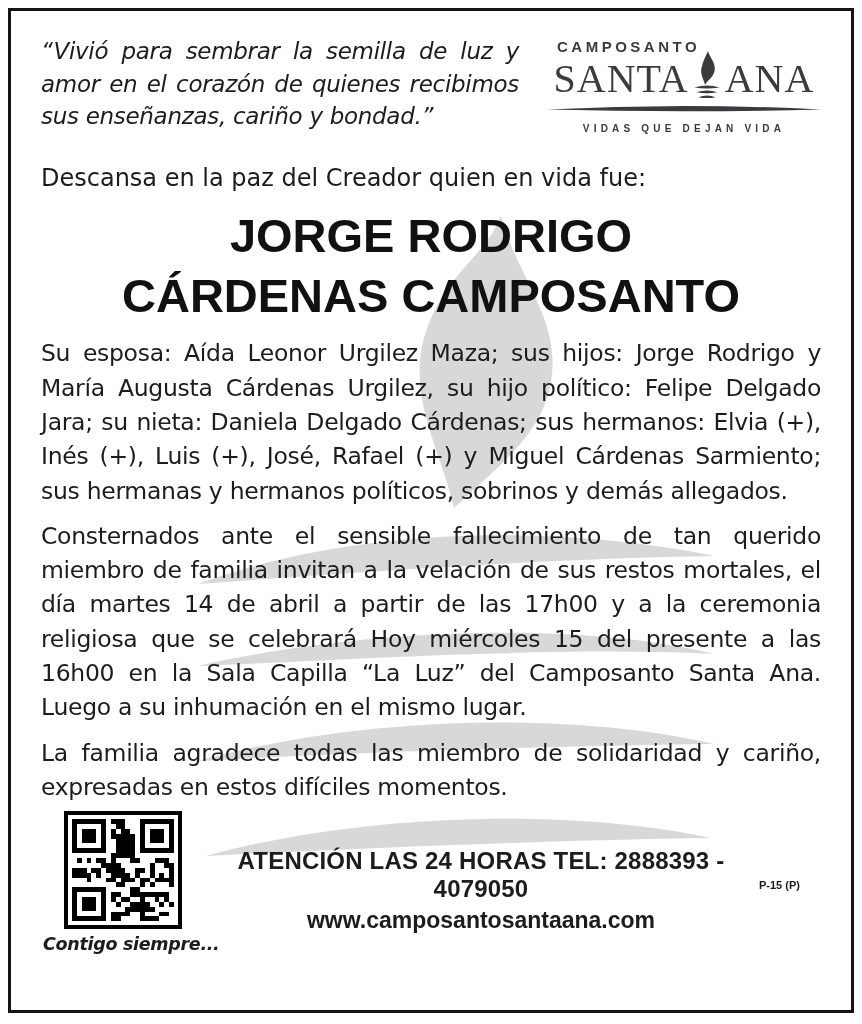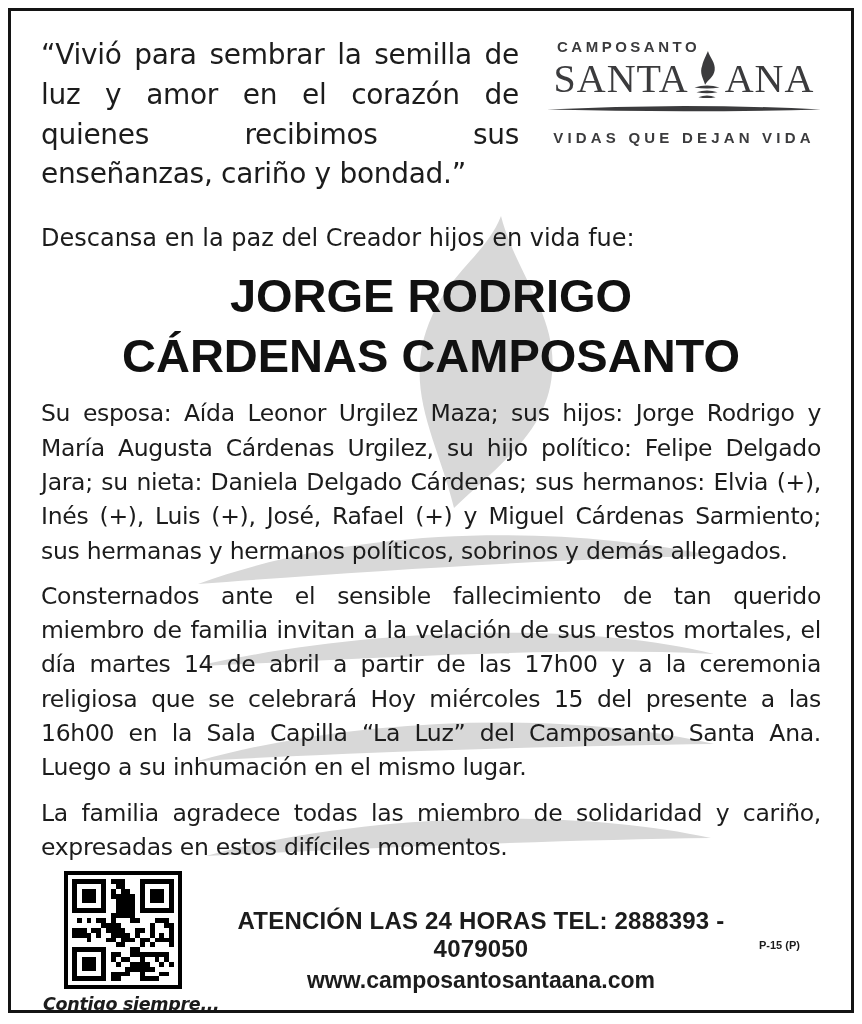--- a/index.html
+++ b/index.html
@@ -23,41 +23,42 @@
     position:absolute; left:185px; top:205px;
     width:520px; height:655px;
     z-index:0; pointer-events:none;
   }
   .content { position:relative; z-index:1; }
 
   
   .top-row { display:flex; justify-content:space-between; align-items:flex-start; }
   .quote {
     width:478px;
-    font-size:28px; line-height:1.42;
+    font-size:23px; line-height:1.42;
     text-align:justify; letter-spacing:-0.3px;
     font-weight:500;
+    font-style:italic;
   }
   .logo { width:274px; text-align:center; color:#3b3b3d; padding-top:3px; }
   .logo-top {
     font-family:"Liberation Sans", sans-serif;
     font-weight:700; font-size:15px; letter-spacing:3.5px;
     text-align:left; padding-left:10px;
   }
   .logo-name {
     font-family:"Liberation Serif", serif;
     font-size:40px; letter-spacing:1px; line-height:1.05;
     display:flex; align-items:center; justify-content:center; gap:3px;
     margin-top:2px;
   }
   .logo-flame { width:30px; height:50px; flex:0 0 auto; margin-top:-6px; }
   .logo-divider { display:block; width:100%; height:9px; margin-top:4px; }
   .logo-tagline {
     font-family:"Liberation Sans", sans-serif;
-    font-weight:700; font-size:15px; letter-spacing:4.2px; margin-top:15px;
+    font-weight:700; font-size:10px; letter-spacing:4.2px; margin-top:9px;
     white-space:nowrap;
   }
 
   .intro { margin-top:30px; font-size:24px; font-weight:500; }
 
   .deceased-name {
     margin:14px 0 0 0; text-align:center;
     font-family:"Liberation Sans", sans-serif;
     font-weight:800; font-size:47px; line-height:1.27;
     color:#111111;
@@ -145,21 +146,21 @@
           </svg>
           <span>ANA</span>
         </div>
         <svg class="logo-divider" viewBox="0 0 260 10" preserveAspectRatio="none" xmlns="http://www.w3.org/2000/svg" aria-hidden="true">
           <path d="M0,5 Q130,-3 260,5 Q130,9 0,5 Z" fill="#3b3b3d"></path>
         </svg>
         <div class="logo-tagline">VIDAS QUE DEJAN VIDA</div>
       </div>
     </div>
 
-    <div class="intro">Descansa en la paz del Creador hijos en vida fue:</div>
+    <div class="intro">Descansa en la paz del Creador quien en vida fue:</div>
 
     <h1 class="deceased-name">
       <span>JORGE RODRIGO</span><br>
       <span>CÁRDENAS CAMPOSANTO</span>
     </h1>
 
     <p class="para">Su esposa: Aída Leonor Urgilez Maza; sus hijos: Jorge Rodrigo y María Augusta Cárdenas Urgilez, su hijo político: Felipe Delgado Jara; su nieta: Daniela Delgado Cárdenas; sus hermanos: Elvia (+), Inés (+), Luis (+), José, Rafael (+) y Miguel Cárdenas Sarmiento; sus hermanas y hermanos políticos, sobrinos y demás allegados.</p>
     <p class="para">Consternados ante el sensible fallecimiento de tan querido miembro de familia invitan a la velación de sus restos mortales, el día martes 14 de abril a partir de las 17h00 y a la ceremonia religiosa que se celebrará Hoy miércoles 15 del presente a las 16h00 en la Sala Capilla “La Luz” del Camposanto Santa Ana. Luego a su inhumación en el mismo lugar.</p>
     <p class="para">La familia agradece todas las miembro de solidaridad y cariño, expresadas en estos difíciles momentos.</p>
 

